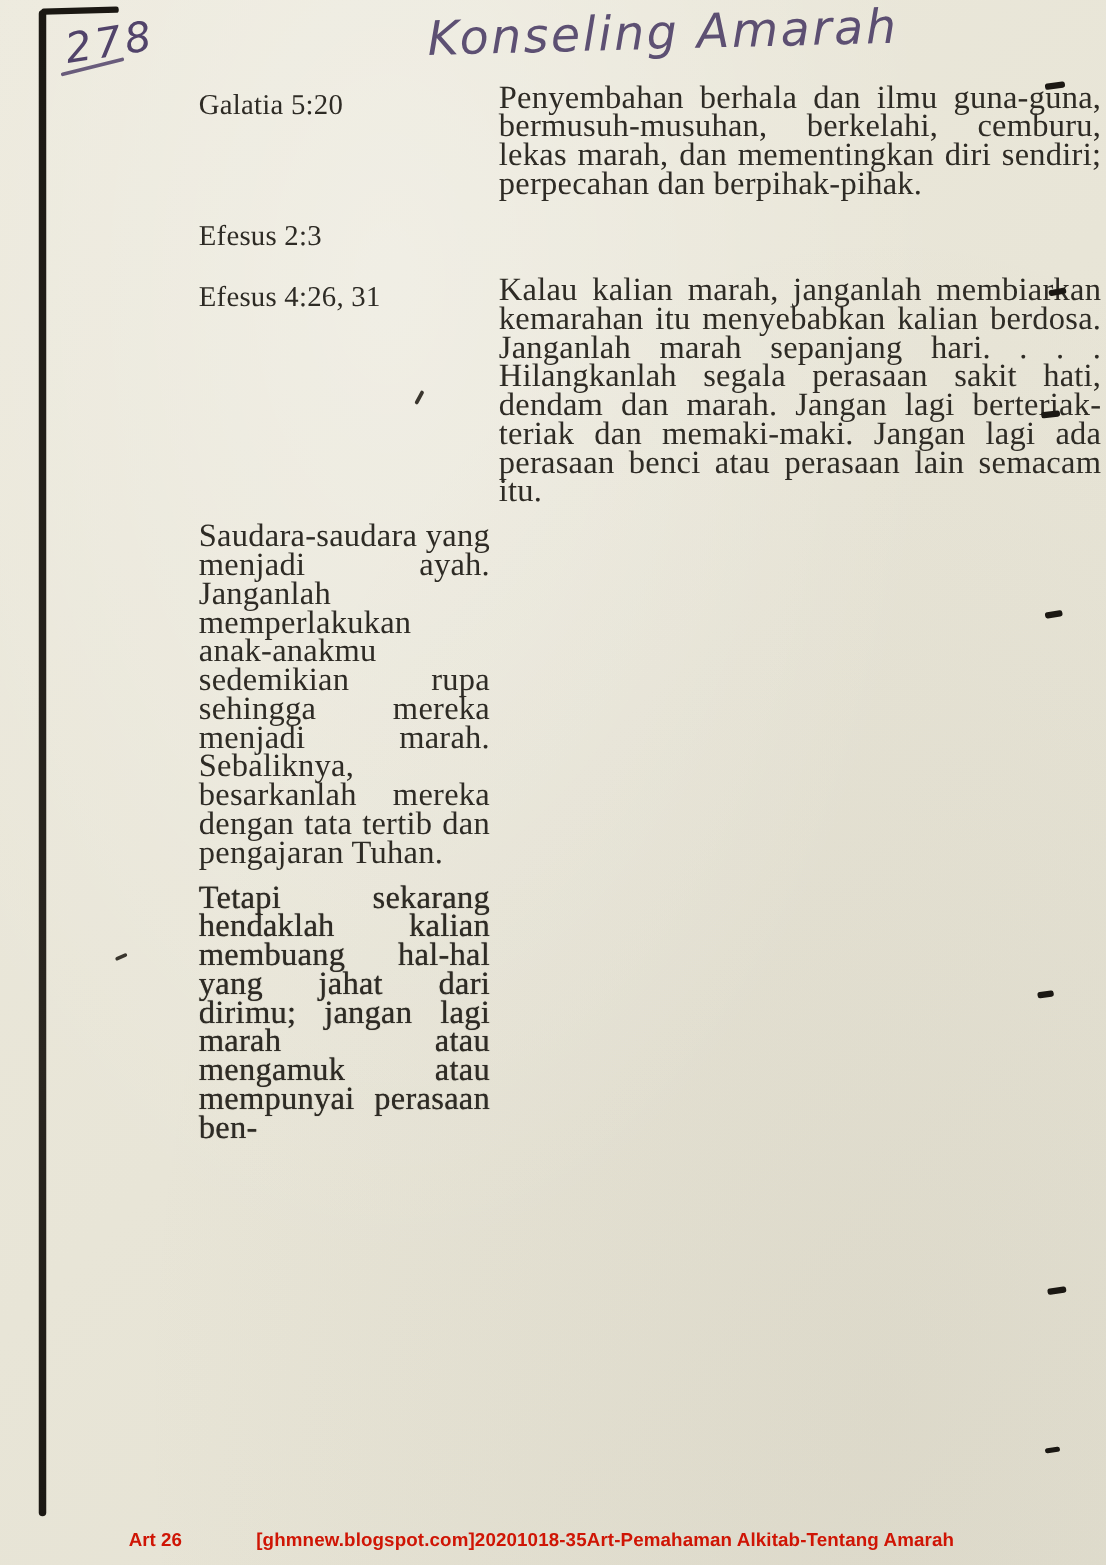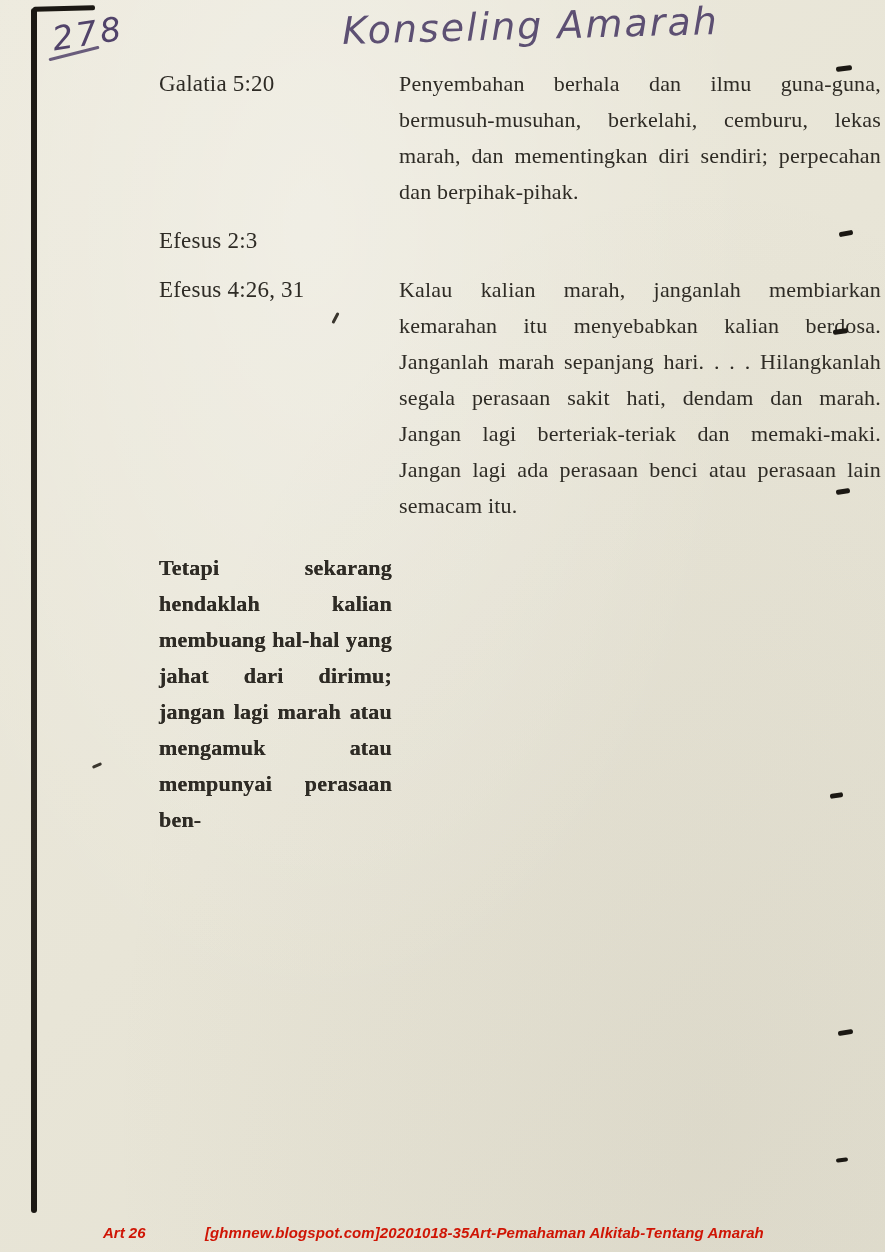--- a/index.html
+++ b/index.html
@@ -51,28 +51,28 @@
     position:absolute;left:115px;top:66px;width:722px;margin-left:44px;
   }
   .verse-row{
     display:grid;grid-template-columns:233px 482px;column-gap:7px;
     margin-bottom:13px;
   }
   .ref{
     font-size:23px;color:var(--ink);line-height:36px;letter-spacing:.2px;
   }
   .verse-text{
-    font-size:22px;color:var(--ink);line-height:36px;text-align:justify;
+    font-size:26px;color:var(--ink);line-height:23px;text-align:justify;
     letter-spacing:.2px;
   }
-  .verse-row:last-child .verse-text{text-shadow:0 0 .6px rgba(30,27,20,.85);font-weight:bold;}
+  .verse-row:last-child .verse-text{text-shadow:0 0 .6px rgba(30,27,20,.85);}
   
   .footer{position:absolute;left:0;bottom:6px;width:885px;height:22px;
     font-family:"Liberation Sans", sans-serif;font-weight:bold;font-size:15px;
-    color:var(--footer-red);font-style:italic;}
+    color:var(--footer-red);}
   .footer-left{position:absolute;left:103px;top:0;}
   .footer-center{position:absolute;left:205px;top:0;letter-spacing:.1px;}
   
   .blot{position:absolute;background:var(--artifact);border-radius:2px;}
   .blot-1{left:836px;top:66px;width:16px;height:5px;transform:rotate(-8deg);}
   .blot-2{left:839px;top:231px;width:14px;height:5px;transform:rotate(-10deg);}
   .blot-3{left:833px;top:329px;width:15px;height:5px;transform:rotate(-7deg);}
   .blot-4{left:836px;top:489px;width:14px;height:5px;transform:rotate(-9deg);}
   .blot-5{left:830px;top:793px;width:13px;height:5px;transform:rotate(-8deg);}
   .blot-6{left:838px;top:1030px;width:15px;height:5px;transform:rotate(-9deg);}
@@ -103,20 +103,21 @@
     <section class="verse-row">
       <div class="ref">Efesus 2:3</div>
     </section>
 
     <section class="verse-row">
       <div class="ref">Efesus 4:26, 31</div>
       <p class="verse-text">Kalau kalian marah, janganlah membiarkan kemarahan itu menyebabkan kalian berdosa. Janganlah marah sepanjang hari. . . . Hilangkanlah segala perasaan sakit hati, dendam dan marah. Jangan lagi berteriak-teriak dan memaki-maki. Jangan lagi ada perasaan benci atau perasaan lain semacam itu.</p>
     </section>
 
     <section class="verse-row">
+      <p class="verse-text">Saudara-saudara yang menjadi ayah. Janganlah memperlakukan anak-anakmu sedemikian rupa sehingga mereka menjadi marah. Sebaliknya, besarkanlah mereka dengan tata tertib dan pengajaran Tuhan.</p>
     </section>
 
     <section class="verse-row">
       <p class="verse-text">Tetapi sekarang hendaklah kalian membuang hal-hal yang jahat dari dirimu; jangan lagi marah atau mengamuk atau mempunyai perasaan ben-</p>
     </section>
 
   </main>
 
   <footer class="footer">
     <span class="footer-left">Art 26</span>

